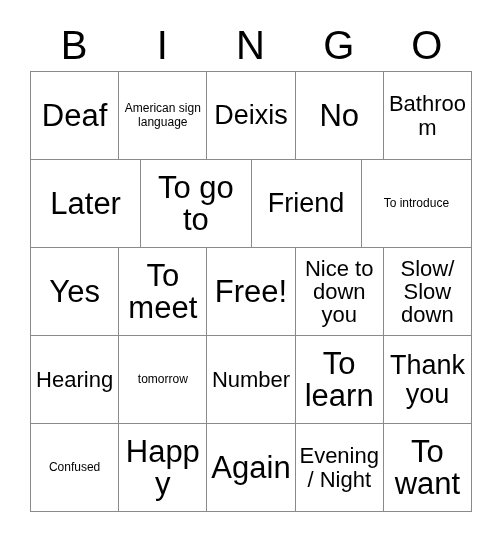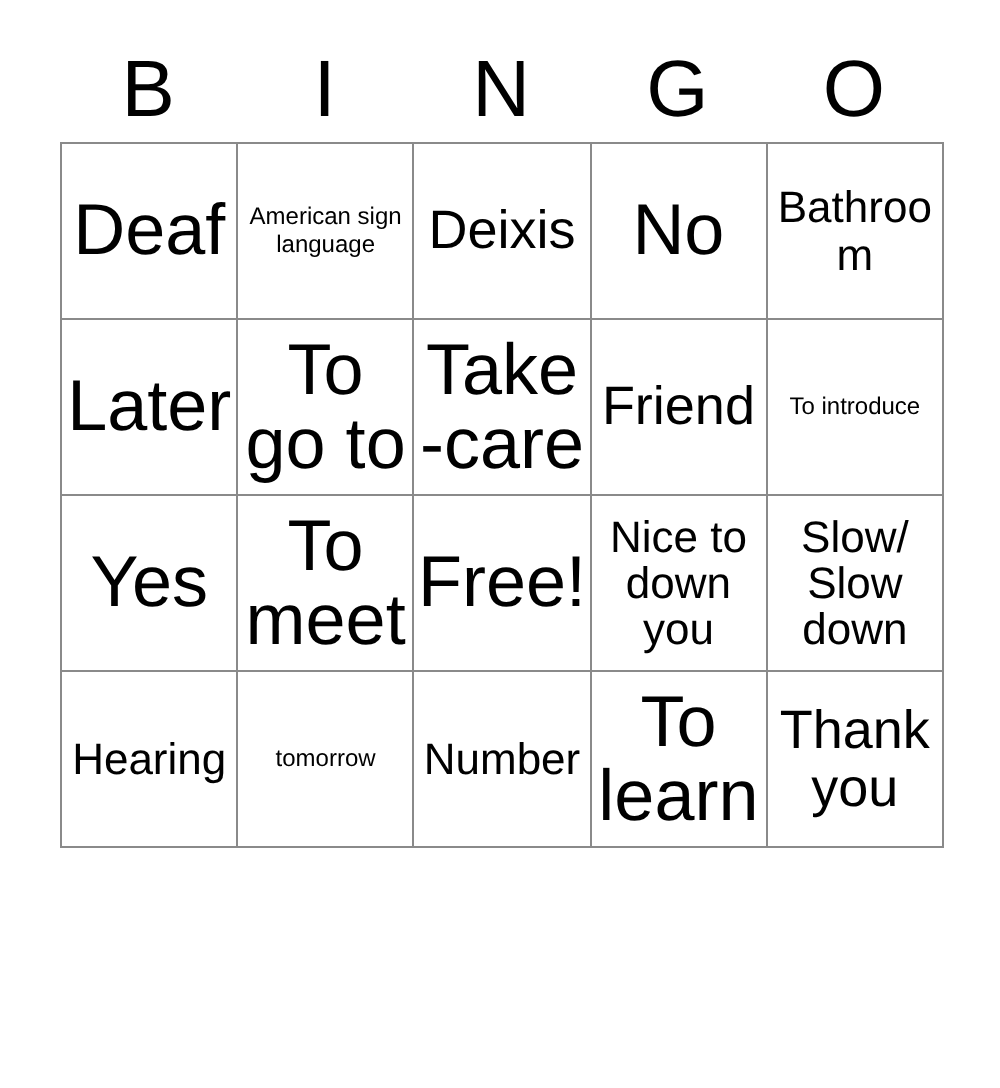--- a/index.html
+++ b/index.html
@@ -69,21 +69,21 @@
   }
   .cell-text {
     display: block;
     width: 100%;
     line-height: 1.02;
     word-break: break-word;
     hyphens: none;
   }
 
   
-  .fs-xl  .cell-text { font-size: 36px; }
+  .fs-xl  .cell-text { font-size: 31px; }
   .fs-lg  .cell-text { font-size: 27px; line-height: 1.04; }
   .fs-md  .cell-text { font-size: 22px; line-height: 1.06; }
   .fs-sm  .cell-text { font-size: 12px; line-height: 1.12; }
 </style>
 </head>
 <body>
 
 <div id="bingo-card">
 
   <div class="header-row">
@@ -113,23 +113,20 @@
           <span class="cell-text">Bathroom</span>
         </div>
     </div>
 
     <div class="grid-row">
       <div class="cell fs-xl">
           <span class="cell-text">Later</span>
         </div>
       <div class="cell fs-xl">
           <span class="cell-text">To go to</span>
-        </div>
-      <div class="cell fs-xl">
-          <span class="cell-text">Take-care</span>
         </div>
       <div class="cell fs-lg">
           <span class="cell-text">Friend</span>
         </div>
       <div class="cell fs-sm">
           <span class="cell-text">To introduce</span>
         </div>
     </div>
 
     <div class="grid-row">
@@ -161,15 +158,32 @@
           <span class="cell-text">Number</span>
         </div>
       <div class="cell fs-xl">
           <span class="cell-text">To learn</span>
         </div>
       <div class="cell fs-lg">
           <span class="cell-text">Thank you</span>
         </div>
     </div>
 
+    <div class="grid-row">
+      <div class="cell fs-sm">
+          <span class="cell-text">Confused</span>
+        </div>
+      <div class="cell fs-xl">
+          <span class="cell-text">Happy</span>
+        </div>
+      <div class="cell fs-xl">
+          <span class="cell-text">Again</span>
+        </div>
+      <div class="cell fs-md">
+          <span class="cell-text">Evening/ Night</span>
+        </div>
+      <div class="cell fs-xl">
+          <span class="cell-text">To want</span>
+        </div>
+    </div>
 
   </div>
 </div>
 
 </body></html>

